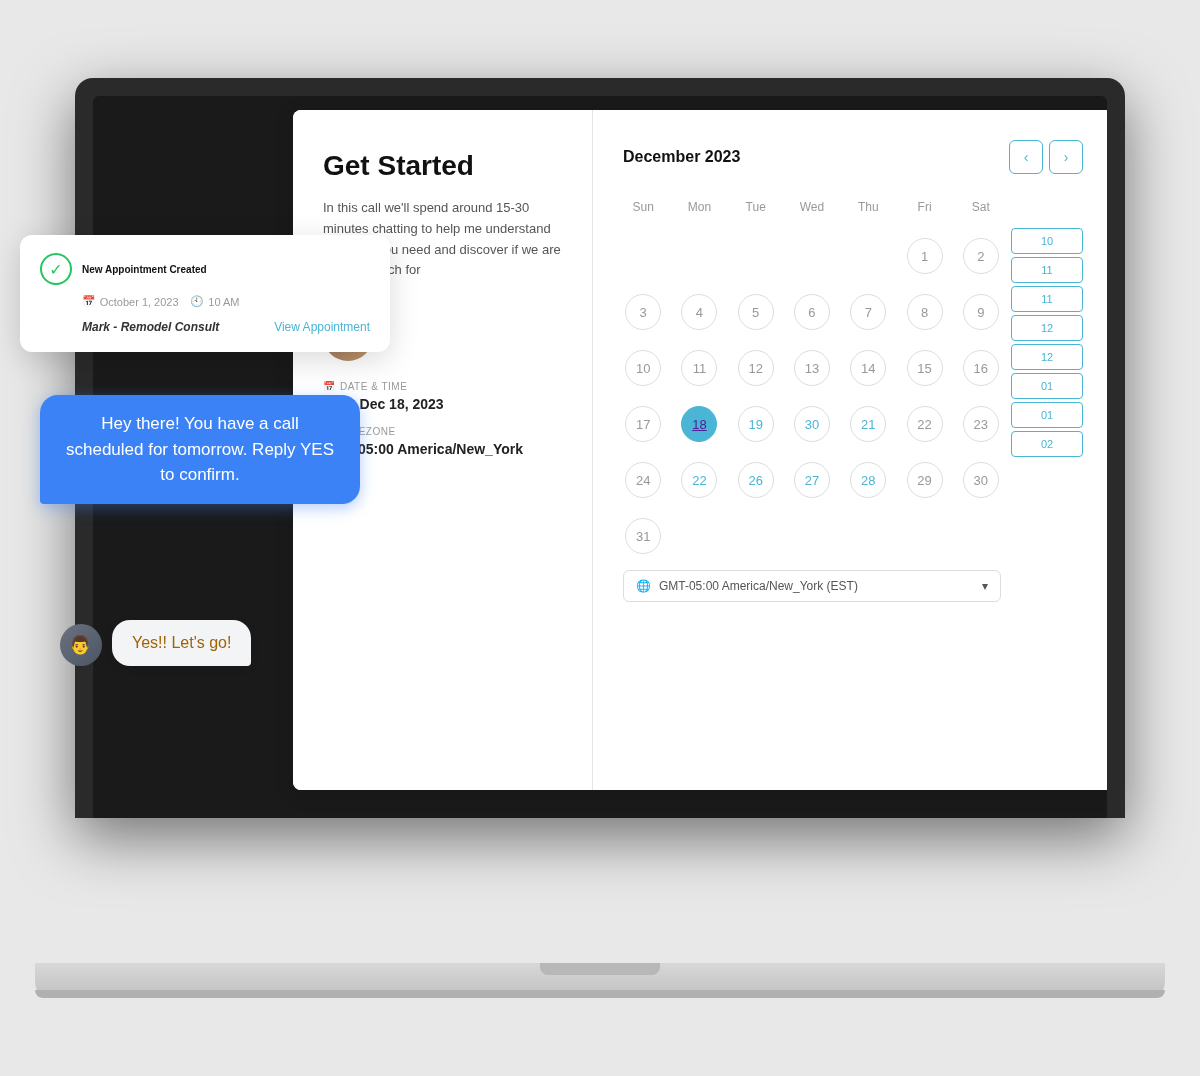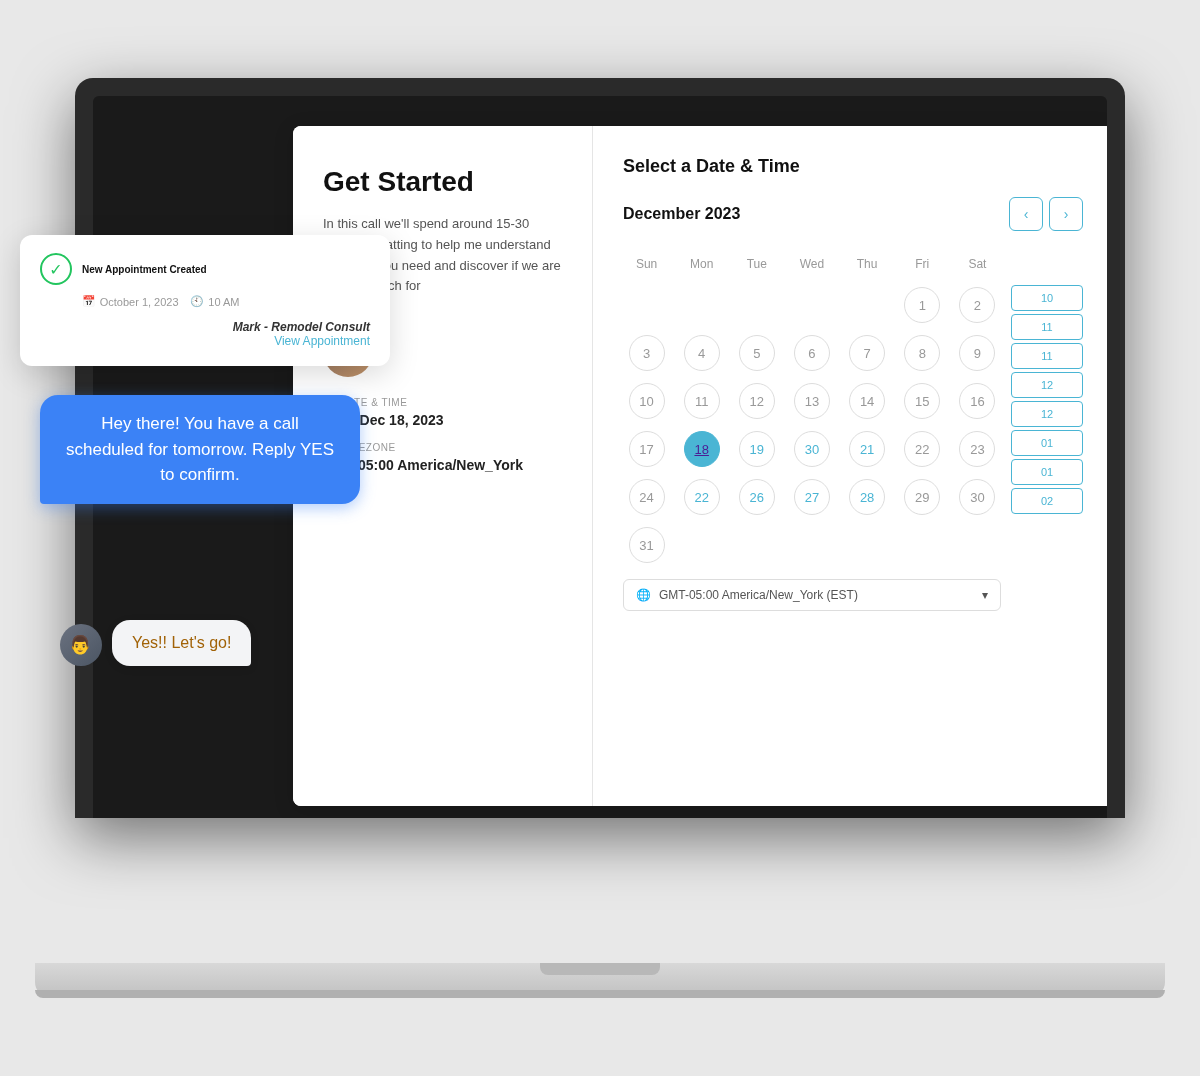--- a/index.html
+++ b/index.html
@@ -38,21 +38,21 @@
       height: 100%;
       background: #1a1a1a;
       border-radius: 6px 6px 0 0;
       overflow: hidden;
       position: relative;
     }
 
     
     .ui-panel {
       position: absolute;
-      top: 30px;
+      top: 14px;
       left: 200px;
       width: 820px;
       height: 680px;
       background: white;
       border-radius: 8px;
       display: flex;
       overflow: hidden;
       box-shadow: 0 4px 20px rgba(0,0,0,0.15);
     }
 
@@ -163,21 +163,21 @@
       font-size: 14px;
       cursor: pointer;
       display: flex;
       align-items: center;
       justify-content: center;
     }
 
     .calendar-grid {
       display: grid;
       grid-template-columns: repeat(7, 1fr);
-      gap: 8px;
+      gap: 16px;
       flex: 1;
     }
 
     .day-header {
       text-align: center;
       font-size: 12px;
       color: #999;
       font-weight: 500;
       padding: 6px 0;
     }
@@ -320,23 +320,22 @@
 
     .notif-meta-item {
       display: flex;
       align-items: center;
       gap: 4px;
     }
 
     .notif-footer {
       display: flex;
       justify-content: space-between;
-      align-items: flex-end;
+      align-items: flex-start;
       padding-left: 42px;
-      flex-direction: column;
     }
 
     .notif-name {
       font-size: 12px;
       font-weight: 600;
       font-style: italic;
       color: #333;
     }
 
     .view-apt-link {
@@ -448,21 +447,20 @@
               <div class="detail-label">
                 <span>🌐</span>
                 <span>TIMEZONE</span>
               </div>
               <div class="detail-value">GMT-05:00 America/New_York (EST)</div>
             </div>
           </div>
         </div>
 
         <div class="right-panel">
-          <div class="calendar-header-title">Select a Date &amp; Time</div>
 
           <div class="calendar-nav-row">
             <span class="calendar-month">December 2023</span>
             <div class="calendar-nav-btns">
               <button class="nav-btn">‹</button>
               <button class="nav-btn">›</button>
             </div>
           </div>
 
           <div class="calendar-wrapper">

